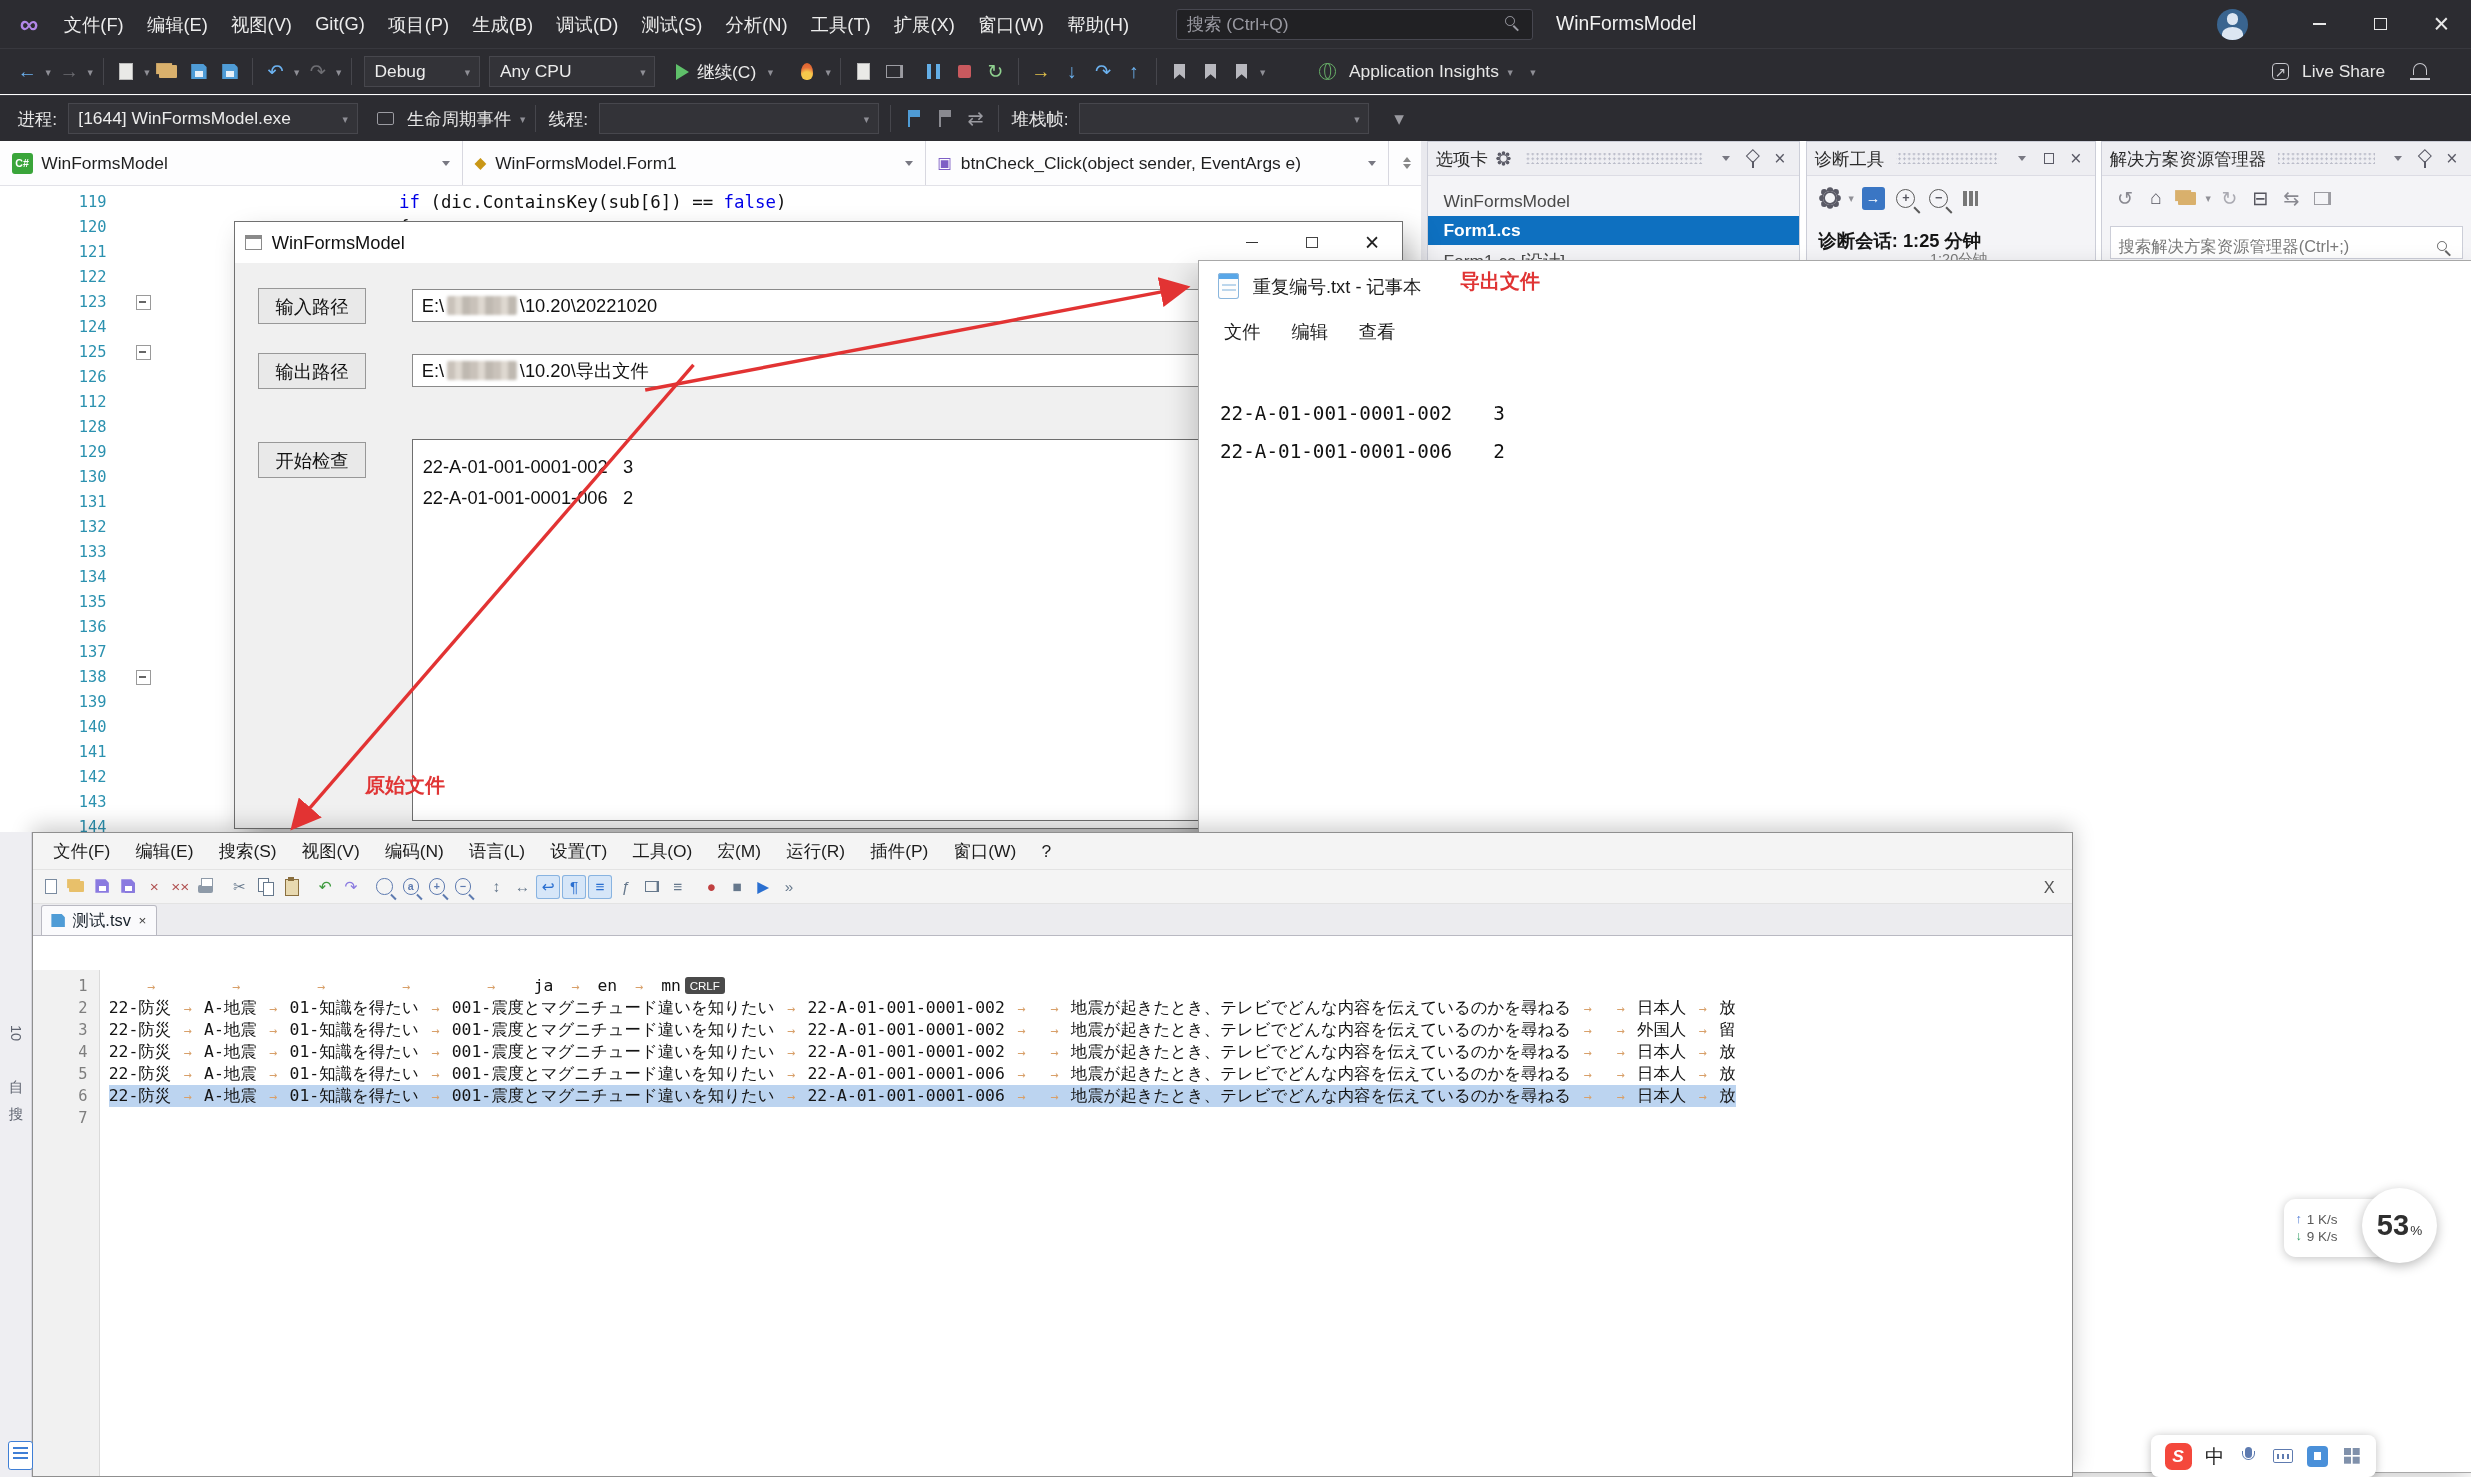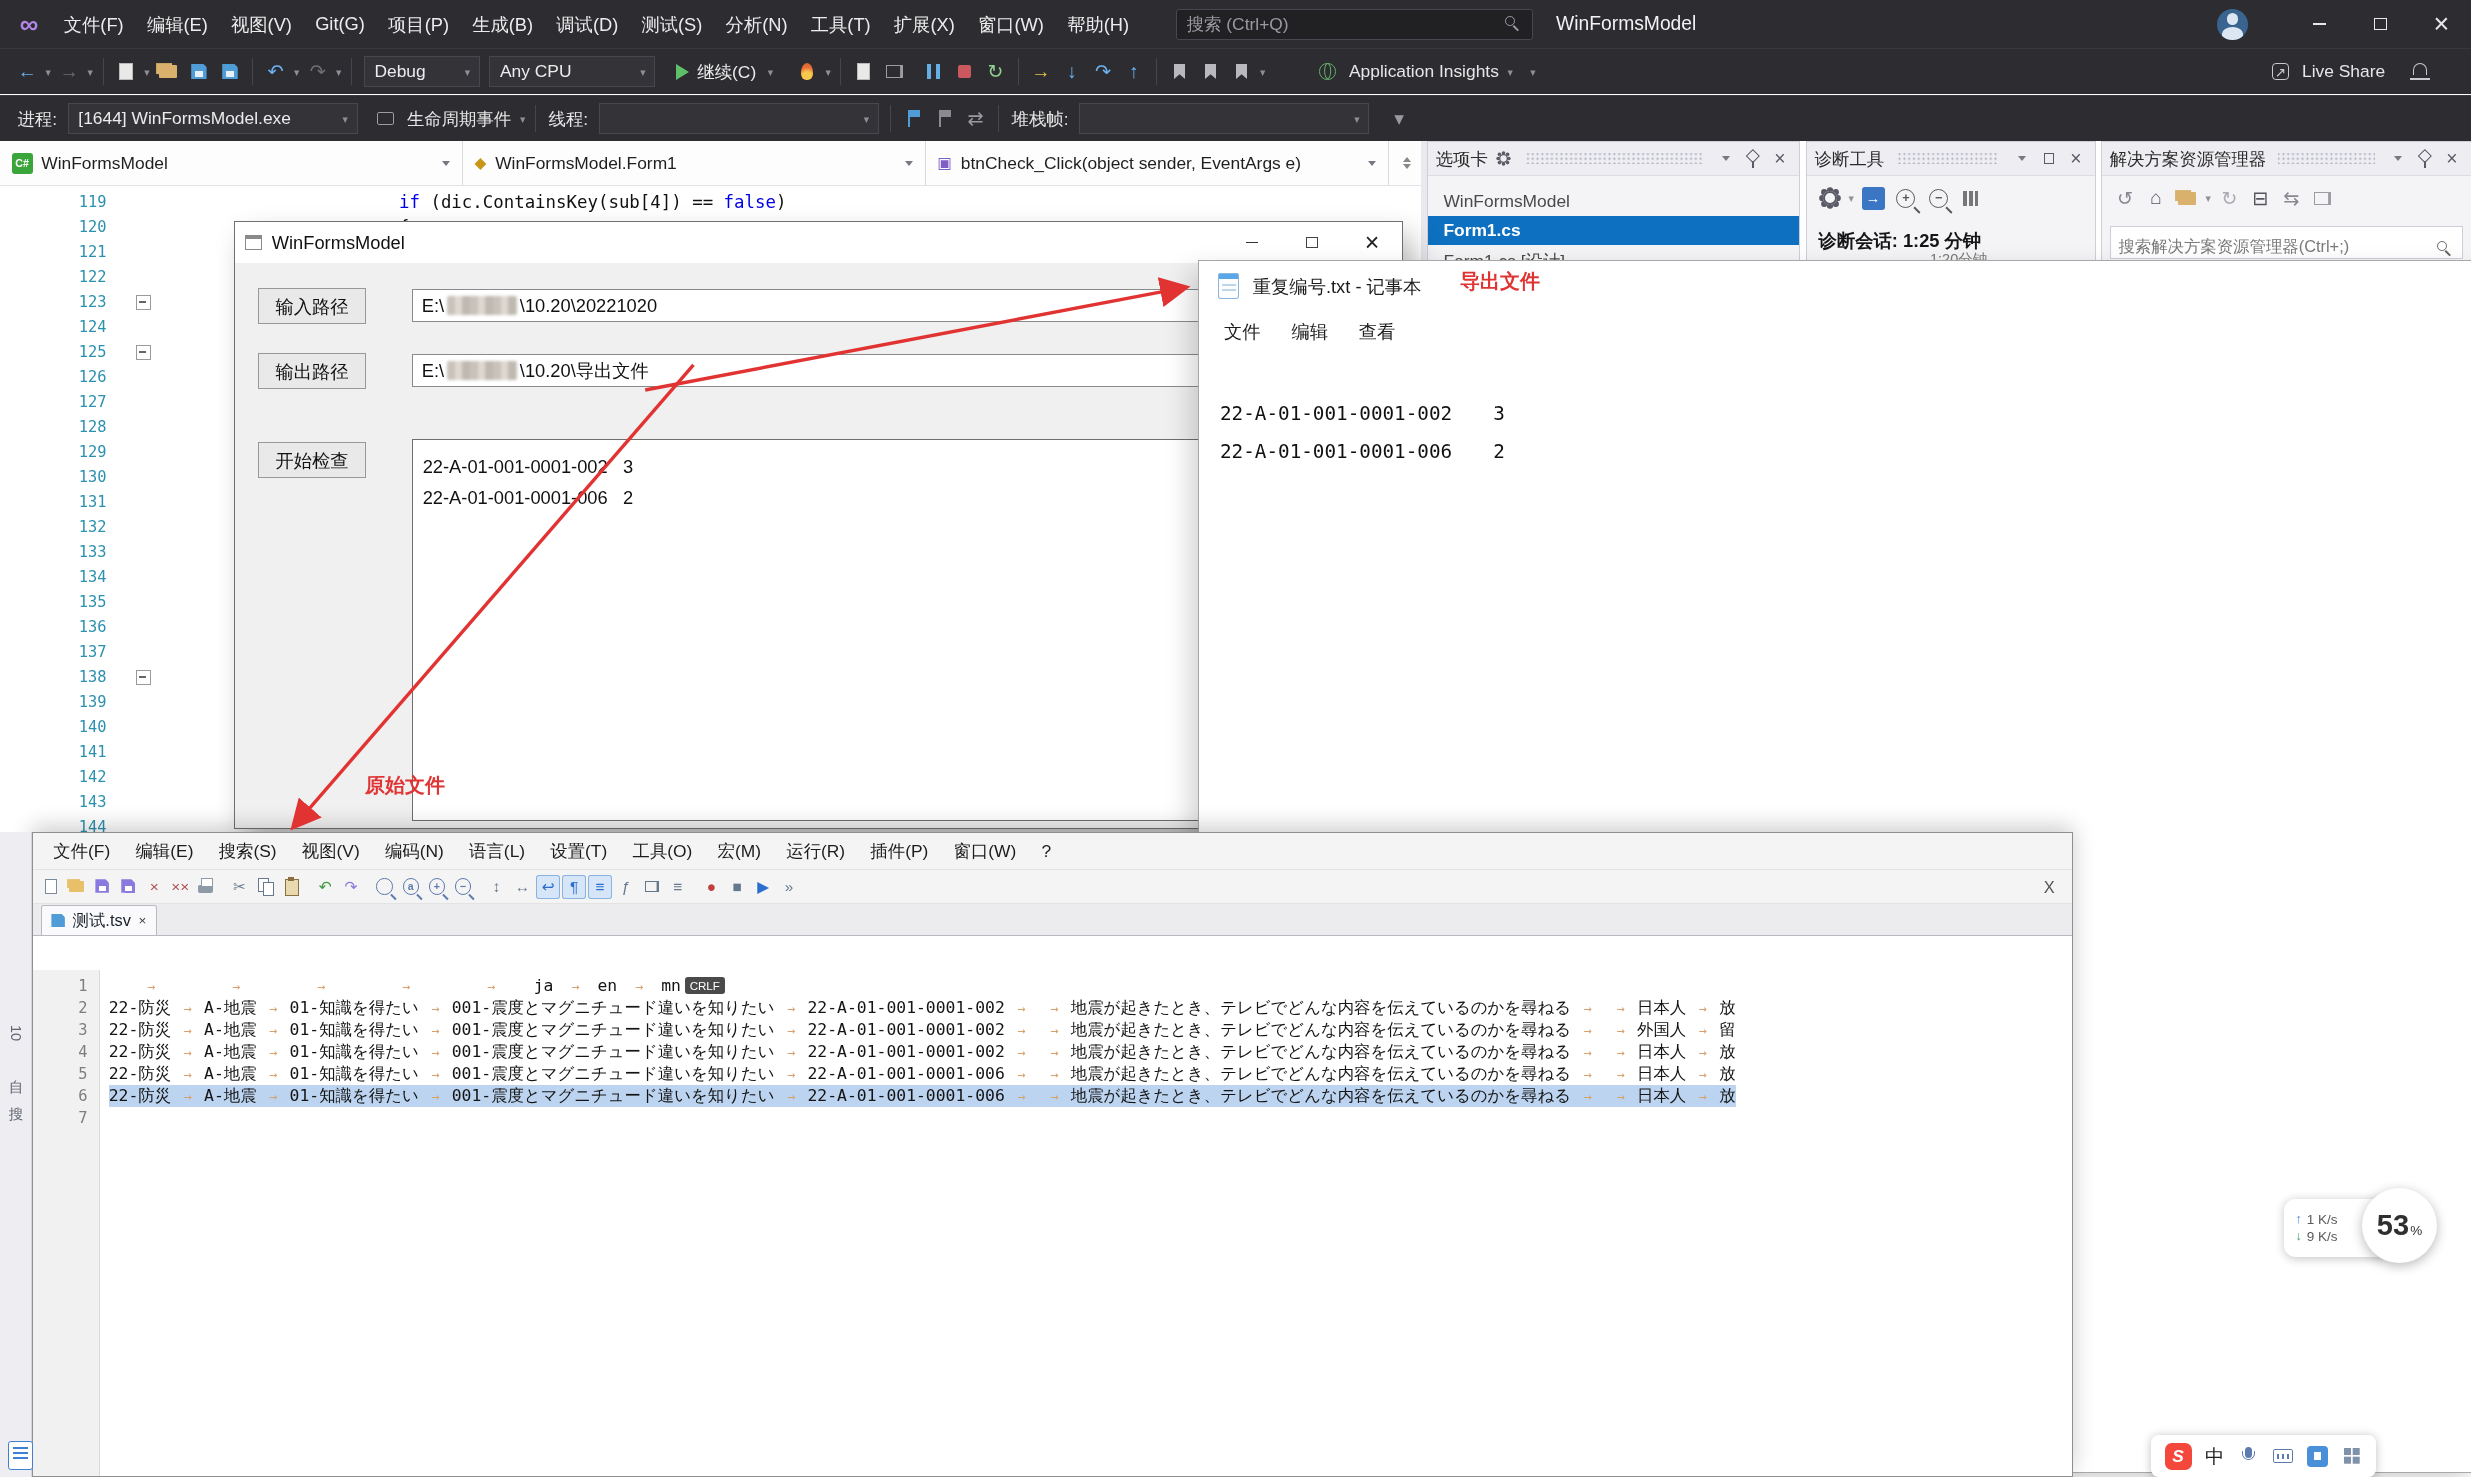--- a/index.html
+++ b/index.html
@@ -379,21 +379,21 @@
         <span class="bc-method">▣</span>
         <span>btnCheck_Click(object sender, EventArgs e)</span>
         <span class="chev"></span>
       </div>
       <div class="knob"></div>
     </div>
     <div id="code-rows">
         <div class="code-row">
           <span class="code-num">119</span>
           <span class="code-fold"></span>
-          <span class="code-text"><span style="display: inline-block; width: 236px;"></span><span class="tk-kw">if</span><span class="tk-pl"> (dic.ContainsKey(sub[4]) == </span><span class="tk-kw">false</span><span class="tk-pl">)</span></span>
+          <span class="code-text"><span style="display: inline-block; width: 236px;"></span><span class="tk-kw">if</span><span class="tk-pl"> (dic.ContainsKey(sub[6]) == </span><span class="tk-kw">false</span><span class="tk-pl">)</span></span>
         </div>
         <div class="code-row">
           <span class="code-num">120</span>
           <span class="code-fold"></span>
           <span class="code-text"><span style="display: inline-block; width: 236px;"></span><span class="tk-pl">{</span></span>
         </div>
         <div class="code-row">
           <span class="code-num">121</span>
           <span class="code-fold"></span>
           <span class="code-text"></span>
@@ -421,21 +421,21 @@
             <span class="fold-box"></span>
           </span>
           <span class="code-text"></span>
         </div>
         <div class="code-row">
           <span class="code-num">126</span>
           <span class="code-fold"></span>
           <span class="code-text"></span>
         </div>
         <div class="code-row">
-          <span class="code-num">127</span>
+          <span class="code-num">112</span>
           <span class="code-fold"></span>
           <span class="code-text"></span>
         </div>
         <div class="code-row">
           <span class="code-num">128</span>
           <span class="code-fold"></span>
           <span class="code-text"></span>
         </div>
         <div class="code-row">
           <span class="code-num">129</span>

